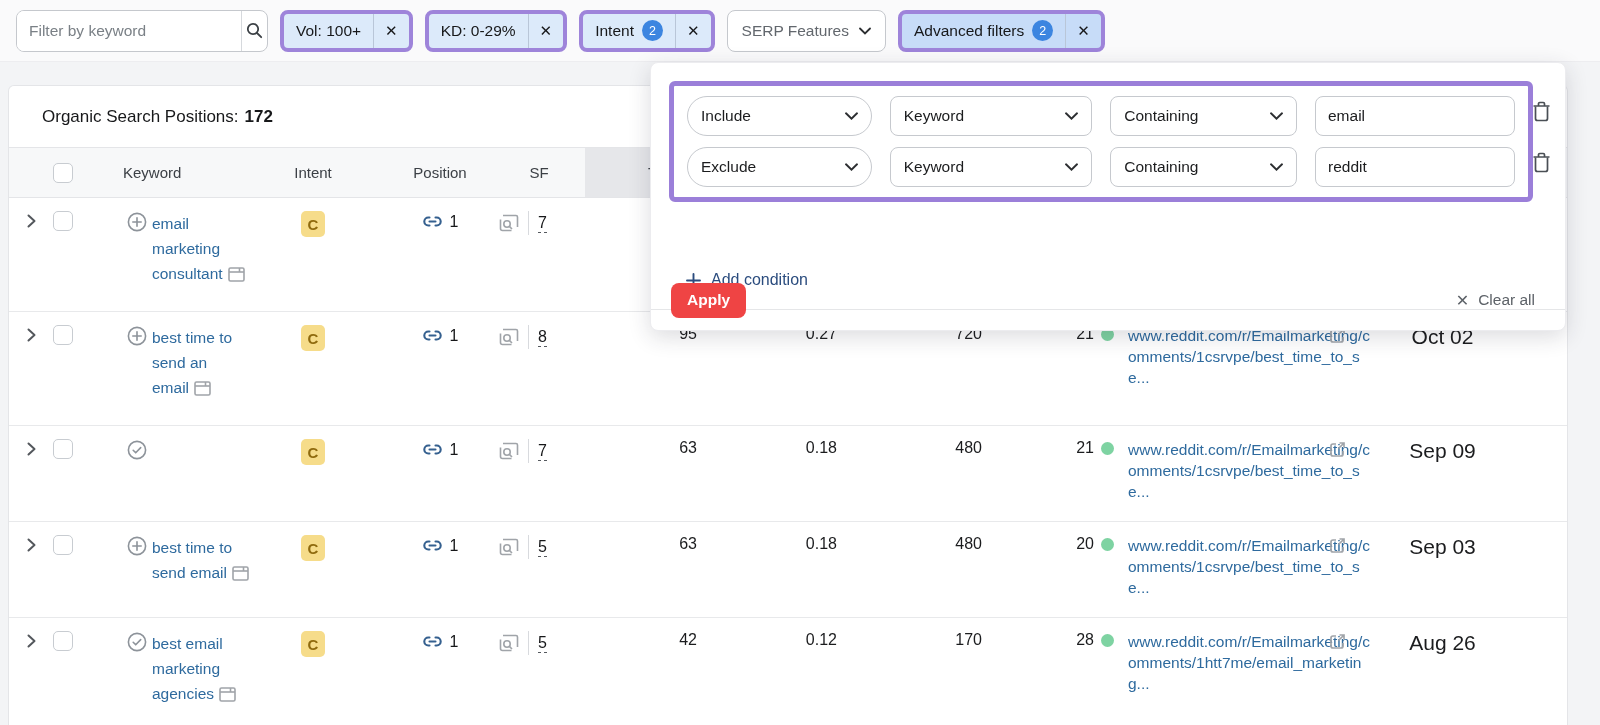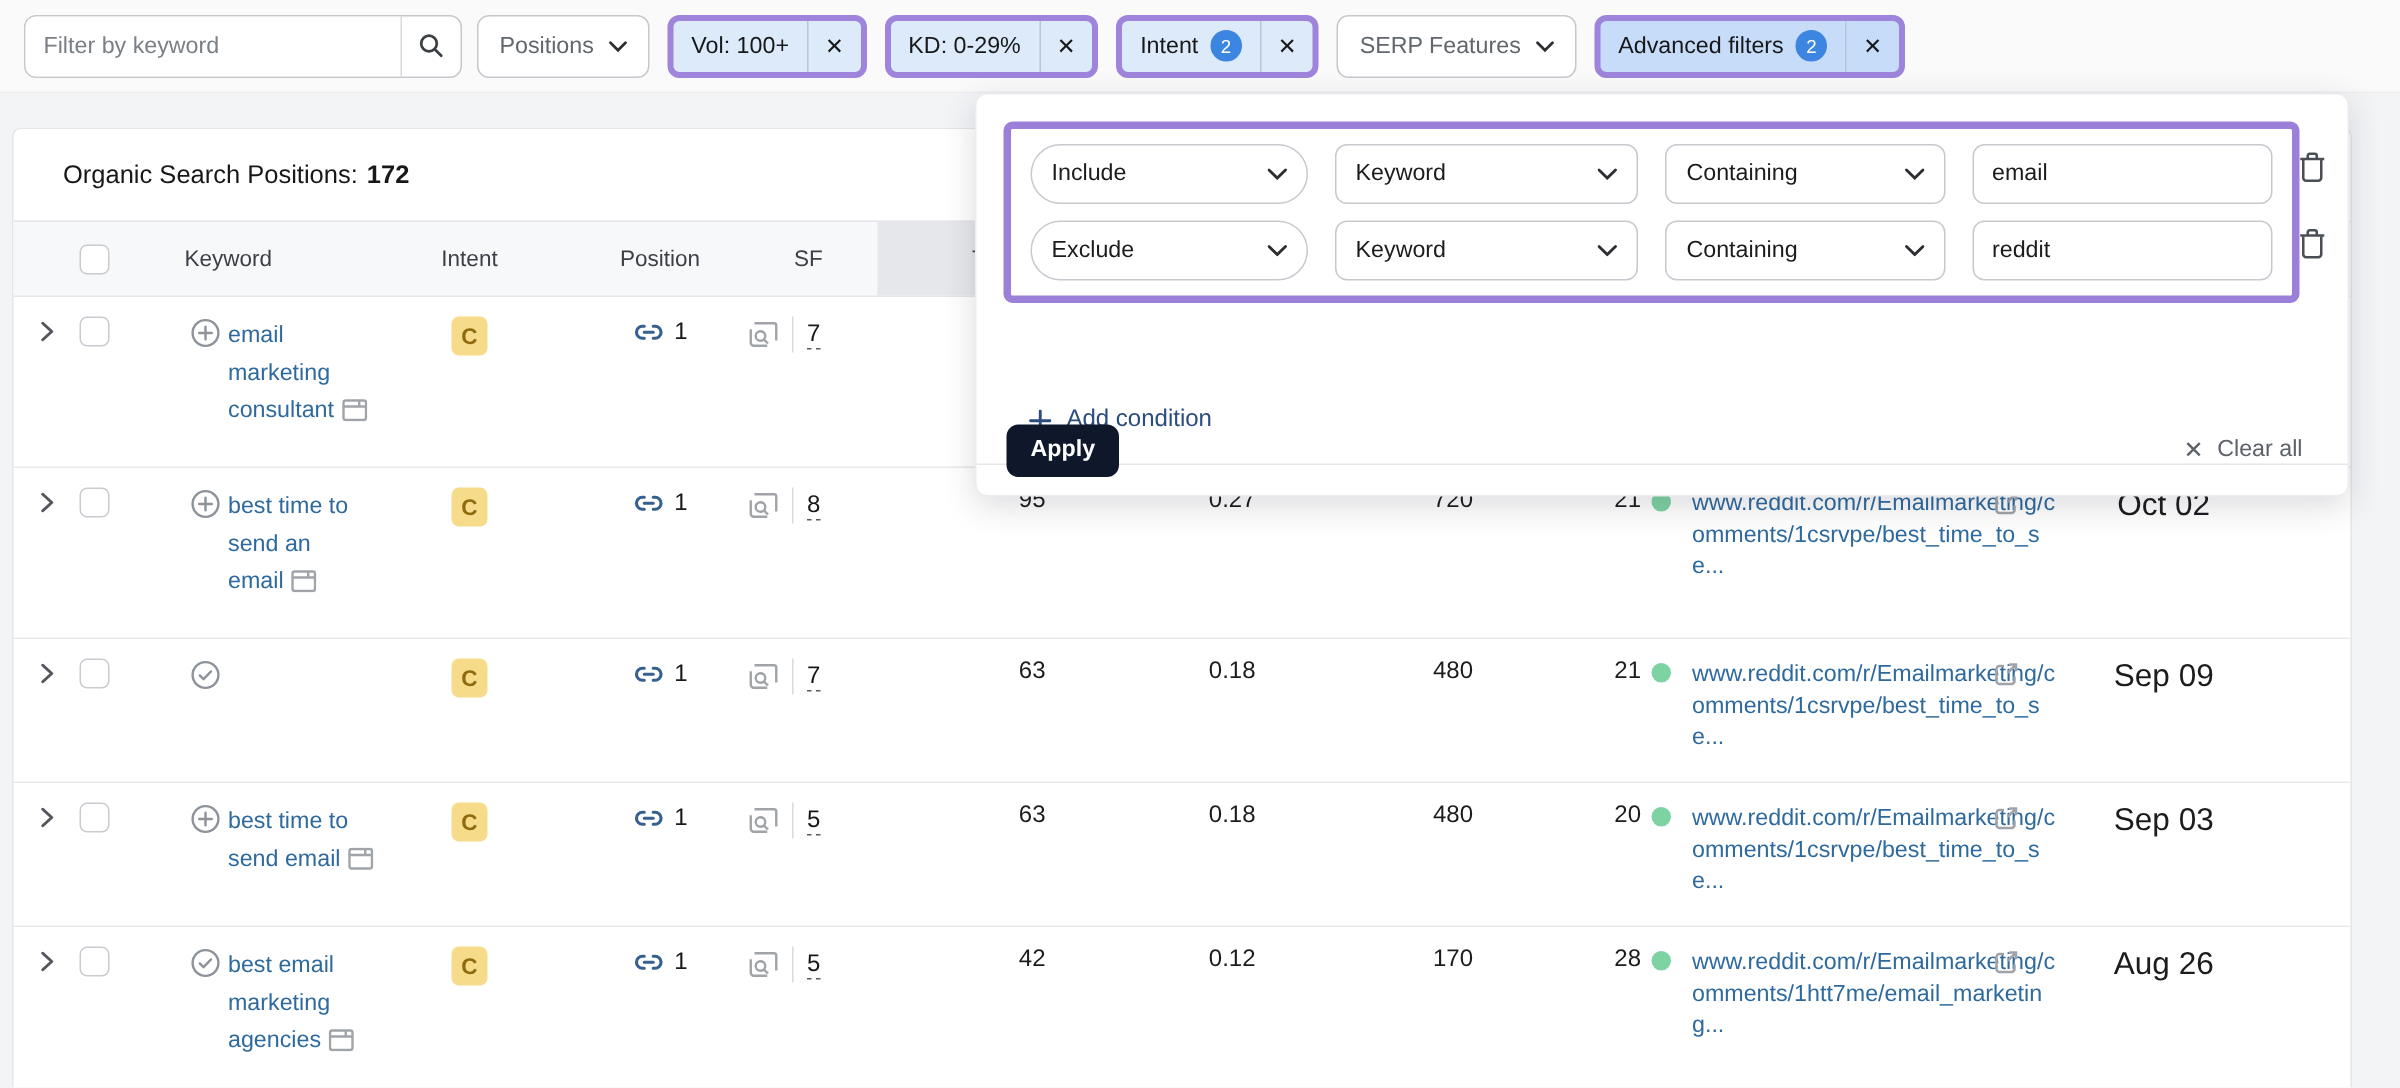--- a/index.html
+++ b/index.html
@@ -2,21 +2,21 @@
 <html><head>
 <meta charset="utf-8">
 <style>
   * { margin:0; padding:0; box-sizing:border-box; }
   html,body { width:1600px; height:725px; overflow:hidden;
     font-family:"Liberation Sans","DejaVu Sans",sans-serif; background:#f3f4f6; color:#1b1c1e; }
 
   
   .topbar { height:62px; background:#fafafb; border-bottom:1px solid #ededf0;
     display:flex; align-items:center; padding-left:16px; }
-  .search-box { width:292px; height:42px; background:#fff; border:1px solid #c5c8cd;
+  .search-box { width:252px; height:42px; background:#fff; border:1px solid #c5c8cd;
     border-radius:8px; display:flex; align-items:center; overflow:hidden; }
   .search-box input { flex:1; border:0; outline:none; height:100%; padding:0 12px;
     font-size:15.5px; font-family:inherit; color:#1b1c1e; }
   .search-box input::placeholder { color:#7a8086; }
   .search-btn { width:40px; height:100%; border-left:1px solid #d6d9dd;
     display:flex; align-items:center; justify-content:center; cursor:pointer; }
   .drop { height:42px; background:#fff; border:1px solid #c5c8cd; border-radius:8px;
     display:flex; align-items:center; gap:10px; padding:0 14px; font-size:15.5px;
     color:#62676d; cursor:pointer; }
   .fchip { height:42px; border:4px solid #9e84da; border-radius:8px; background:#dceafa;
@@ -88,21 +88,21 @@
   .sel-mode{width:186px;border-radius:20px;} .sel-field{width:204px;} .sel-op{width:188px;}
   .cond-input { width:200px; height:40px; border:1px solid #c6c9ce; border-radius:8px;
     padding:0 12px; font-size:15.5px; font-family:inherit; color:#1b1c1e; outline:none; }
   .trash { position:absolute; right:14px; cursor:pointer; }
   .trash.t1{top:38px;} .trash.t2{top:89px;}
   .addcond { position:absolute; left:35px; top:208px; display:flex; align-items:center;
     gap:10px; font-size:16px; color:#2b4c7e; font-weight:500; cursor:pointer; }
   .panel-div { position:absolute; left:0; top:199px; width:100%; height:1px; background:#e5e6e8; margin-top:47px; }
   .panel-foot { position:absolute; left:0; bottom:0; width:100%; height:54px;
     display:flex; align-items:center; justify-content:space-between; padding:0 30px 6px 20px; }
-  .apply-btn { min-width:70px; height:35px; background:#0f172a; color:#fff; border:0;
+  .apply-btn { min-width:70px; height:35px; background:#ef4444; color:#fff; border:0;
     border-radius:8px; font-size:15.5px; font-weight:bold; font-family:inherit;
     padding:0 16px; cursor:pointer; }
   .clear-all { display:flex; align-items:center; gap:9px; font-size:15.5px;
     color:#5d6268; cursor:pointer; }
   svg{display:block;}
 </style>
 </head>
 <body>
 
 <div class="topbar">
@@ -111,28 +111,20 @@
     <div class="search-btn">
       <span>
         <svg width="17" height="17" viewBox="0 0 17 17">
             <circle cx="7" cy="7" r="5.2" fill="none" stroke="#3b4045" stroke-width="1.8"></circle>
             <line x1="11" y1="11" x2="15.2" y2="15.2" stroke="#3b4045" stroke-width="1.8" stroke-linecap="round"></line>
           </svg>
       </span>
     </div>
   </div>
 
-  <div class="drop ml10">
-    <span>Positions</span>
-    <span>
-      <svg width="12" height="8" viewBox="0 0 12 8">
-          <path d="M1 1.5l5 5 5-5" stroke="#2c2e31" stroke-width="1.8" fill="none" stroke-linecap="round"></path>
-        </svg>
-    </span>
-  </div>
 
   <div class="fchip ml12">
     <span class="lbl">Vol: 100+</span>
     <span class="xsec">✕</span>
   </div>
 
   <div class="fchip ml12">
     <span class="lbl">KD: 0-29%</span>
     <span class="xsec">✕</span>
   </div>

